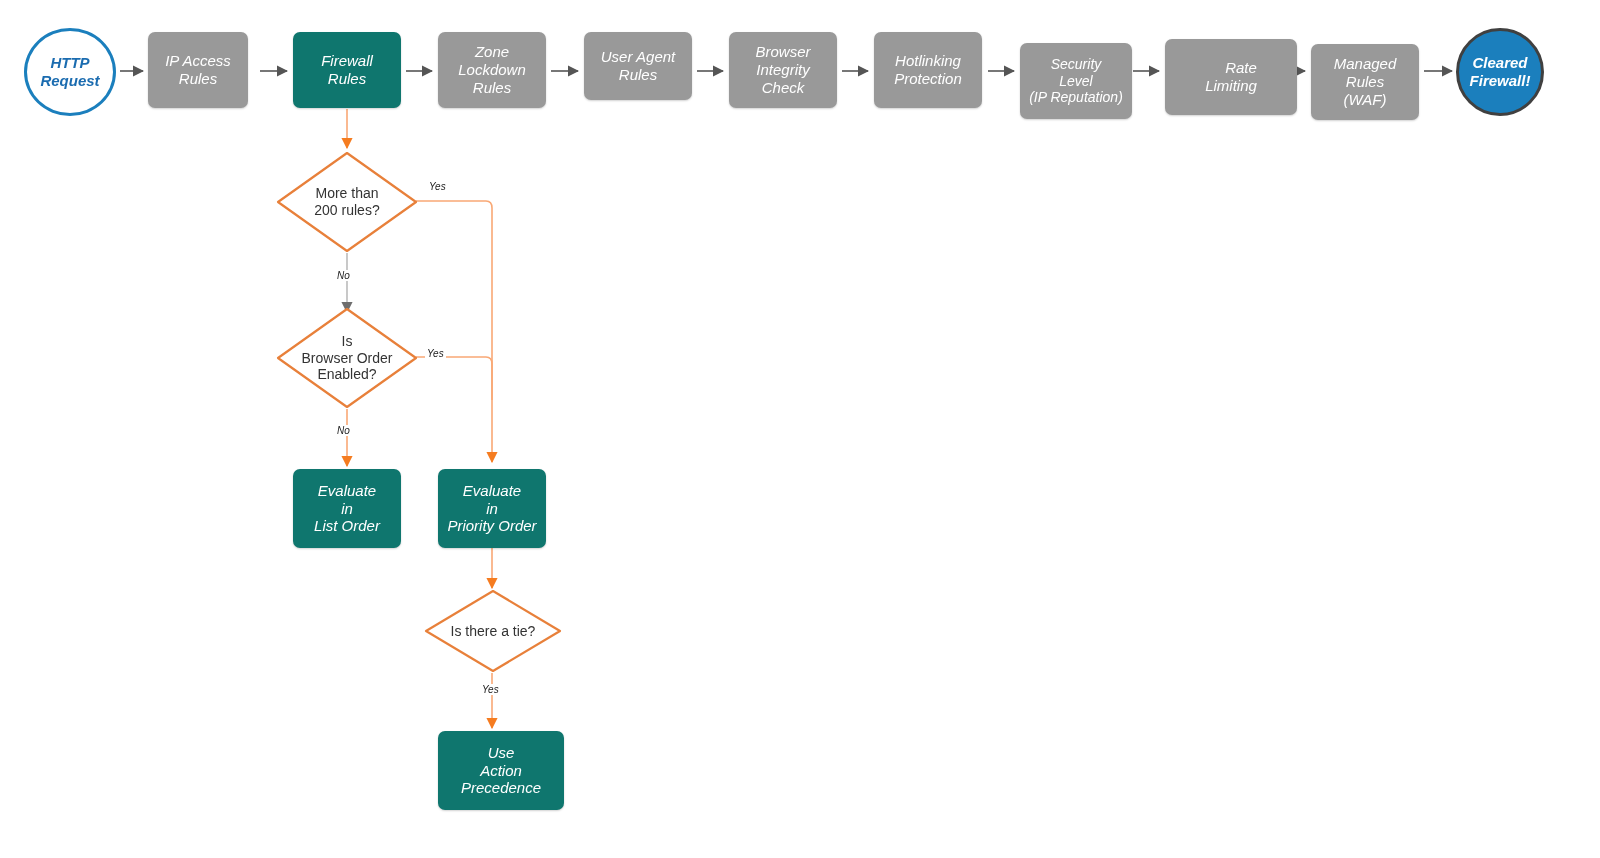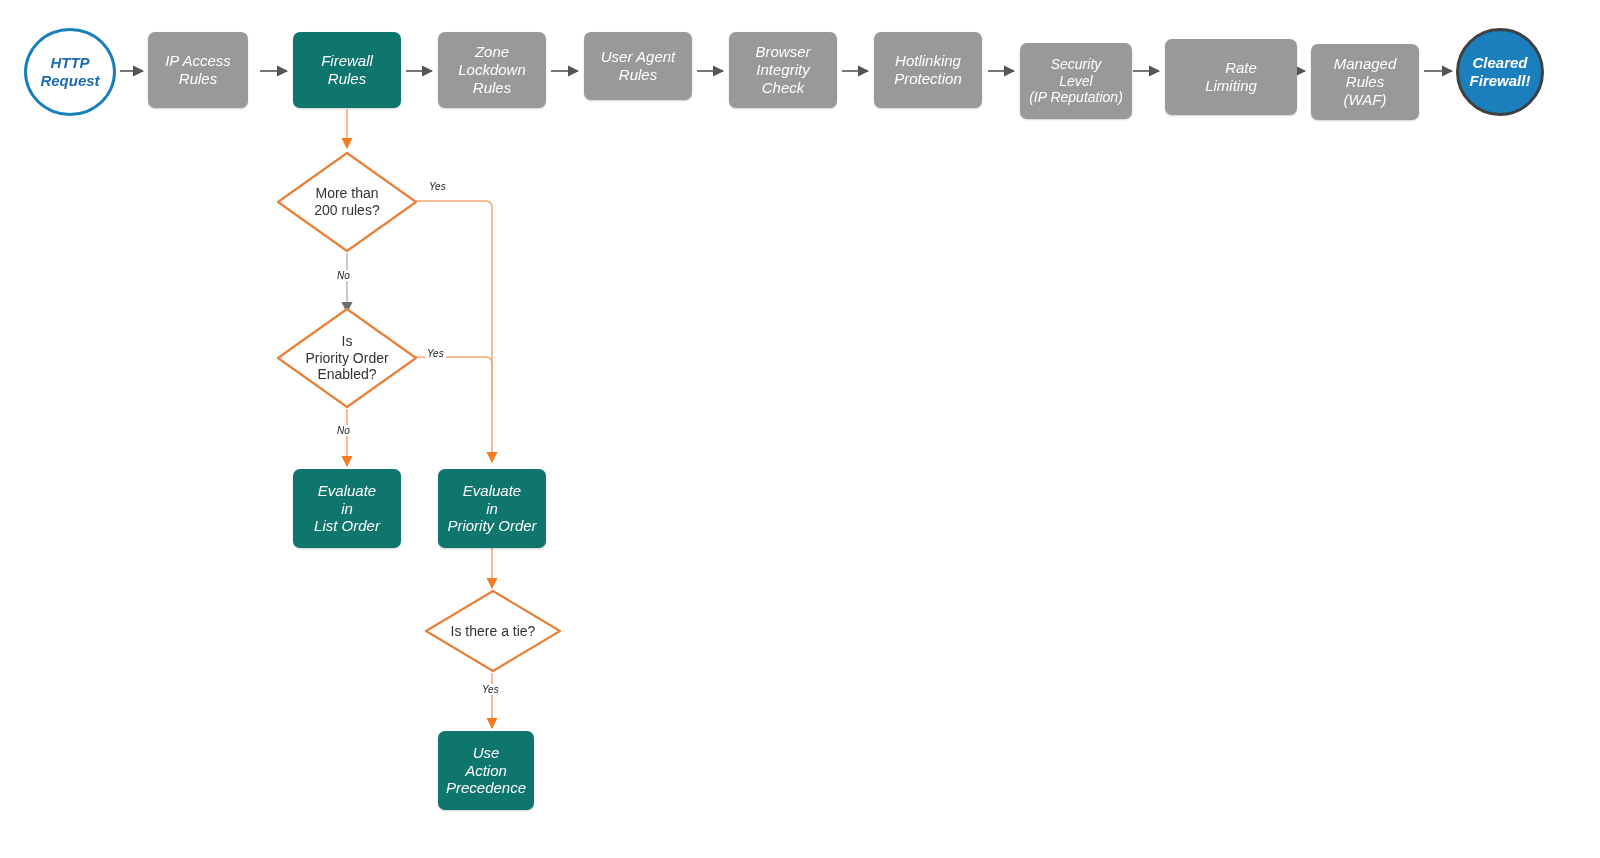--- a/index.html
+++ b/index.html
@@ -215,21 +215,21 @@
     </svg>
     <span class="node-label">More than
 200 rules?</span>
   </div>
 
   <div class="node decision" style="left:275px; top:306px; width:144px; height:104px;">
     <svg class="diamond-shape" viewBox="0 0 144 104" preserveAspectRatio="none">
       <polygon points="72,3 141,52 72,101 3,52" fill="#FFFFFF" stroke="#E8803A" stroke-width="2.2" stroke-linejoin="round"></polygon>
     </svg>
     <span class="node-label">Is
-Priority Order
+Browser Order
 Enabled?</span>
   </div>
 
   <div class="node decision" style="left:423px; top:588px; width:140px; height:86px;">
     <svg class="diamond-shape" viewBox="0 0 140 86" preserveAspectRatio="none">
       <polygon points="70,3 137,43 70,83 3,43" fill="#FFFFFF" stroke="#E8803A" stroke-width="2.2" stroke-linejoin="round"></polygon>
     </svg>
     <span class="node-label">Is there a tie?</span>
   </div>
 
@@ -238,21 +238,21 @@
 in
 List Order</span>
   </div>
 
   <div class="node proc orange" style="left:438px; top:469px; width:108px; height:79px;">
     <span class="node-label">Evaluate
 in
 Priority Order</span>
   </div>
 
-  <div class="node proc orange" style="left:438px; top:731px; width:96px; height:79px;justify-content:center;">
+  <div class="node proc orange" style="left:438px; top:731px; width:126px; height:79px;justify-content:center;">
     <span class="node-label">Use
 Action
 Precedence</span>
   </div>
 
   <div class="edge-label" style="left:427px; top:181px;">Yes</div>
 
   <div class="edge-label" style="left:335px; top:270px;">No</div>
 
   <div class="edge-label" style="left:425px; top:348px;">Yes</div>

